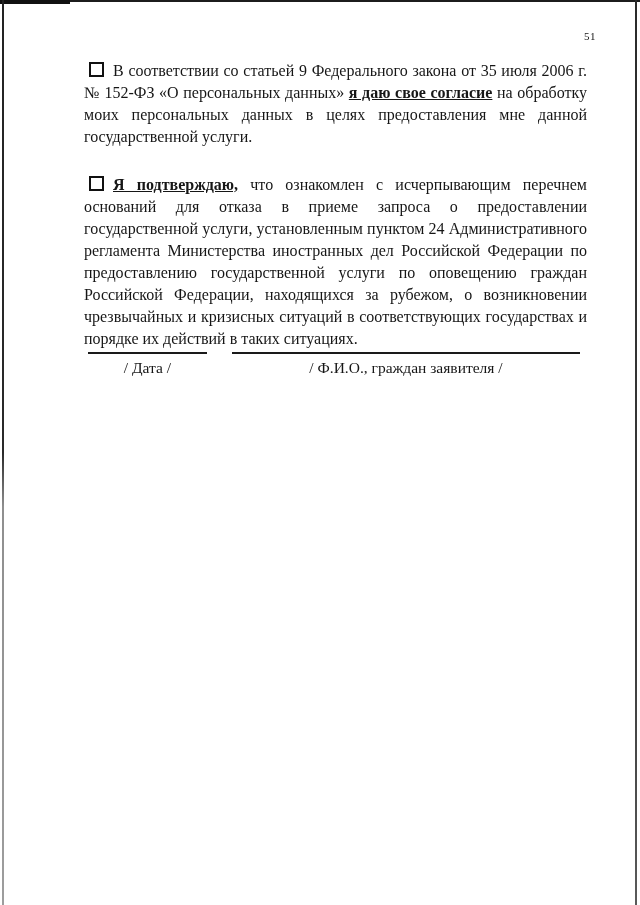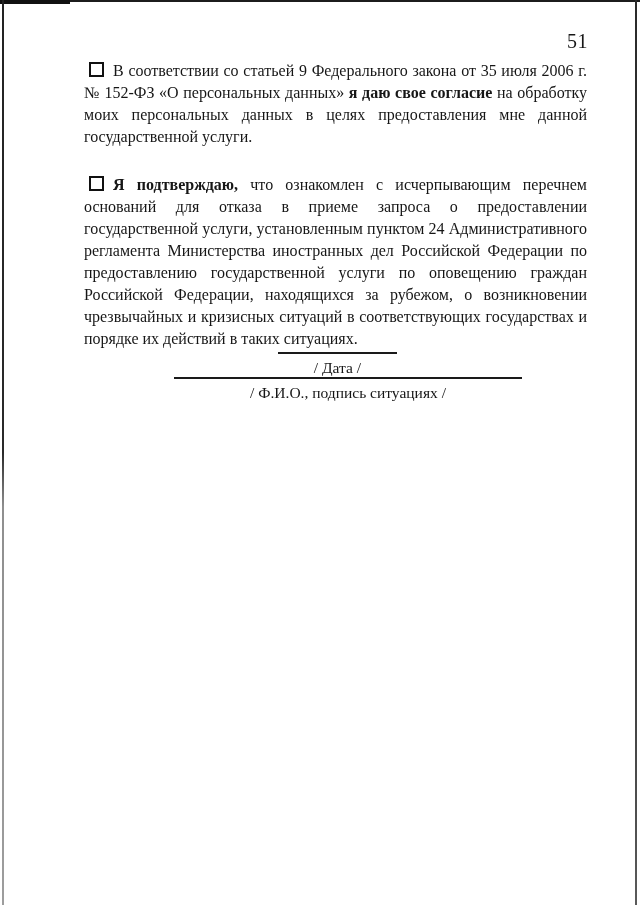--- a/index.html
+++ b/index.html
@@ -37,22 +37,22 @@
   }
   .border-right {
     position: absolute;
     top: 0; right: 3px;
     width: 2px; height: 905px;
     background: linear-gradient(#2a2a2a 0%, #3a3a3a 70%, #5a5a5a 100%);
   }
   .page-number {
     position: absolute;
     top: 30px;
-    right: 52px;
-    font-size: 20px;
+    right: 44px;
+    font-size: 11px;
     letter-spacing: 0.5px;
   }
   .content {
     position: absolute;
     top: 60px;
     left: 84px;
     width: 503px;
     font-size: 16px;
     line-height: 22px;
     text-align: justify;
@@ -66,29 +66,28 @@
   }
   .checkbox {
     display: inline-block;
     width: 11px;
     height: 11px;
     border: 2px solid #111;
     margin-right: 9px;
     vertical-align: -1px;
     background: #fff;
   }
-  b { font-weight: bold; }
+  b { font-weight: bold; text-decoration: underline; }
   .signature {
     position: absolute;
     top: 352px;
     left: 84px;
     width: 503px;
     display: flex;
     align-items: center;
-    flex-direction: column;
   }
   .sig-date {
     margin-left: 4px;
     width: 119px;
   }
   .sig-name {
     margin-left: 25px;
     width: 348px;
   }
   .sig-line {
@@ -125,17 +124,17 @@
 
   </div>
 
   <div class="signature">
     <div class="sig-date">
       <div class="sig-line"></div>
       <div class="sig-label">/ Дата /</div>
     </div>
     <div class="sig-name">
       <div class="sig-line"></div>
-      <div class="sig-label">/ Ф.И.О., подпись ситуациях /</div>
+      <div class="sig-label">/ Ф.И.О., граждан заявителя /</div>
     </div>
   </div>
 
 </div>
 
 </body></html>

